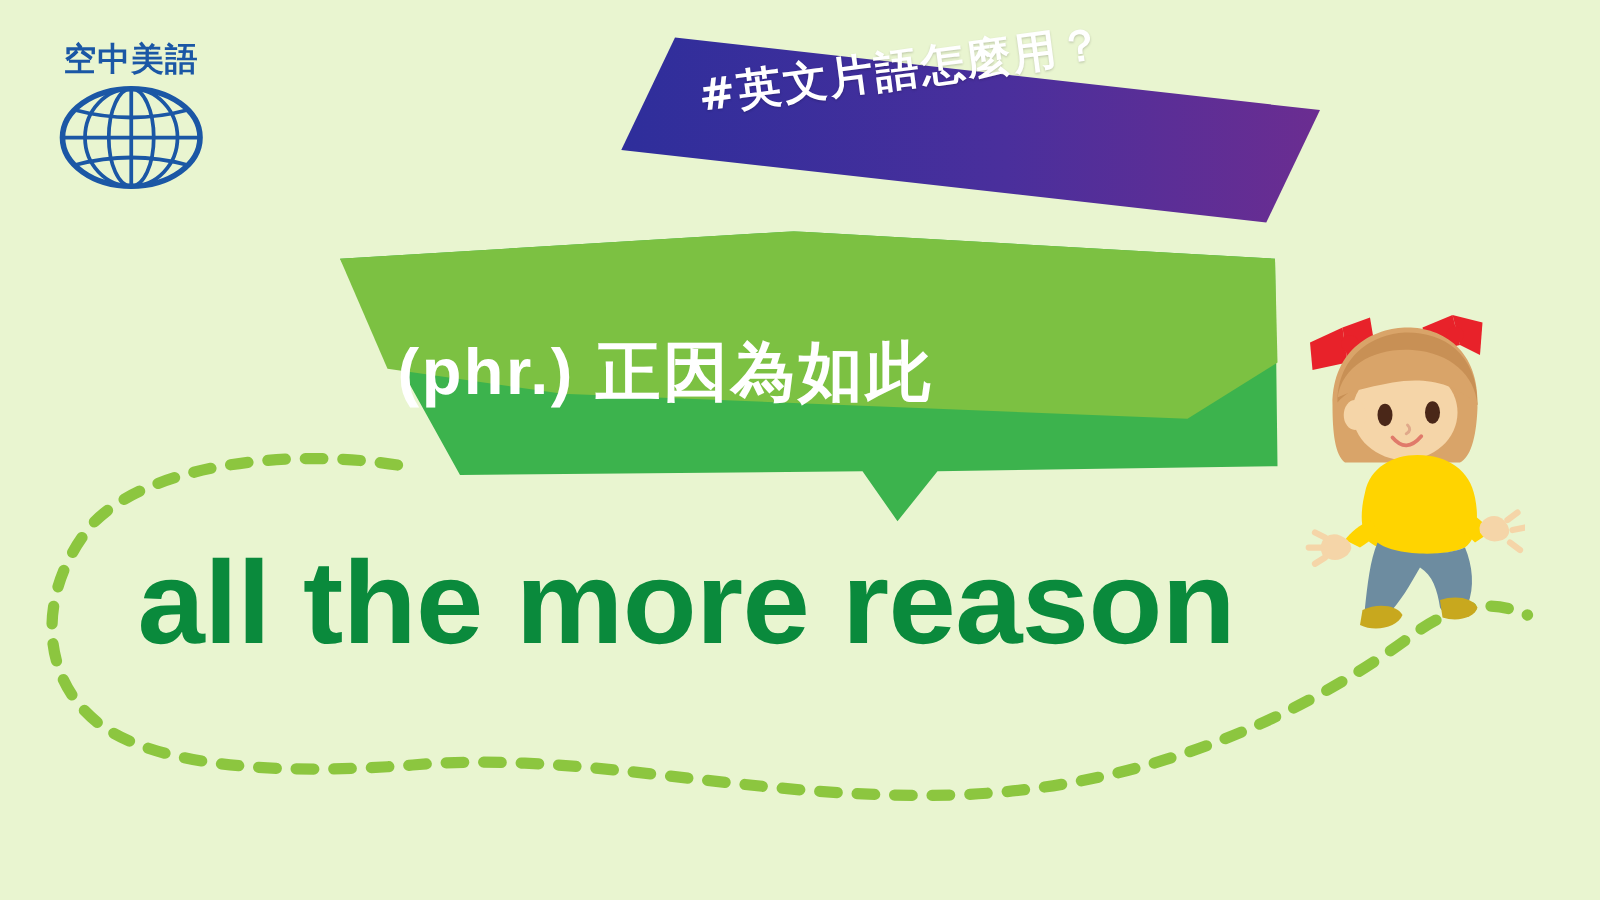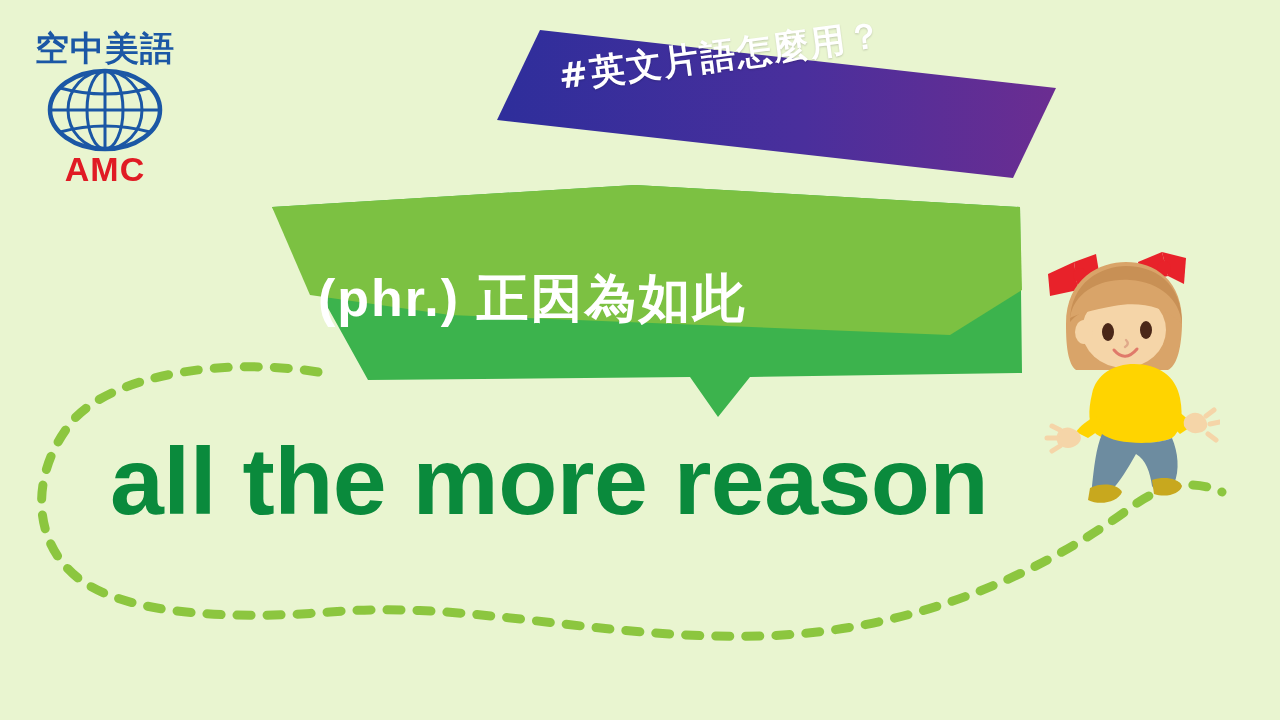--- a/index.html
+++ b/index.html
@@ -30,21 +30,21 @@
     height: 150px;
   }
   #logo .logo-cn {
     position: absolute;
     top: 0;
     left: 0;
     width: 150px;
     text-align: center;
     font-family: "DejaVu Sans", "Liberation Sans", sans-serif;
     font-weight: bold;
-    font-size: 34px;
+    font-size: 26px;
     letter-spacing: 1px;
     color: #1B57A5;
     line-height: 28px;
     white-space: nowrap;
   }
   #logo .logo-globe {
     position: absolute;
     top: 34px;
     left: 16px;
     width: 118px;
@@ -165,21 +165,20 @@
     <div class="logo-cn" style="color: rgb(27, 87, 165);">空中美語</div>
     <svg class="logo-globe" viewBox="0 0 118 84" aria-hidden="true">
       <ellipse cx="59" cy="42" rx="55" ry="39" fill="none" stroke="#1B57A5" stroke-width="4.5"></ellipse>
       <ellipse cx="59" cy="42" rx="37" ry="39" fill="none" stroke="#1B57A5" stroke-width="3"></ellipse>
       <ellipse cx="59" cy="42" rx="18" ry="39" fill="none" stroke="#1B57A5" stroke-width="3"></ellipse>
       <line x1="59" y1="3" x2="59" y2="81" stroke="#1B57A5" stroke-width="3"></line>
       <line x1="4" y1="42" x2="114" y2="42" stroke="#1B57A5" stroke-width="3"></line>
       <path d="M 14 20 Q 59 32 104 20" fill="none" stroke="#1B57A5" stroke-width="3"></path>
       <path d="M 14 64 Q 59 52 104 64" fill="none" stroke="#1B57A5" stroke-width="3"></path>
     </svg>
-    <div class="logo-amc" style="color: rgb(224, 27, 36);">AMC</div>
   </div>
 
   <svg id="banner" viewBox="0 0 1280 220" aria-hidden="true">
     <defs>
       <linearGradient id="bannerGrad" x1="0" y1="0" x2="1" y2="0">
         <stop offset="0%" stop-color="#2E2E9B"></stop>
         <stop offset="55%" stop-color="#4A2F9C"></stop>
         <stop offset="100%" stop-color="#6B2D91"></stop>
       </linearGradient>
     </defs>

